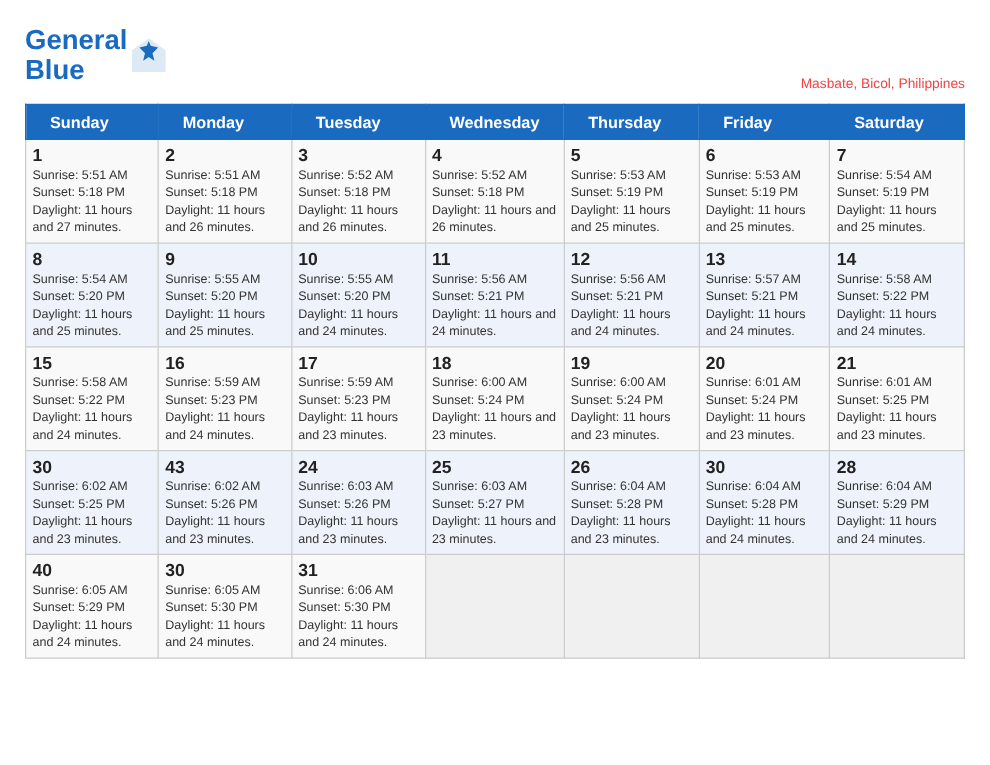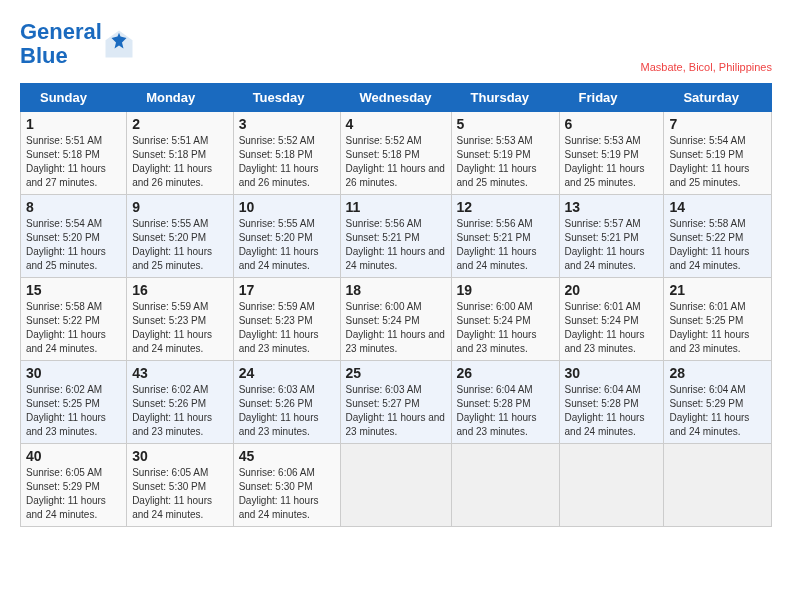--- a/index.html
+++ b/index.html
@@ -247,21 +247,21 @@
       <tr>
         <td>
         <span class="day-num">40</span>
         <span class="day-detail">Sunrise: 6:05 AM<br>Sunset: 5:29 PM<br>Daylight: 11 hours and 24 minutes.</span>
       </td>
         <td>
         <span class="day-num">30</span>
         <span class="day-detail">Sunrise: 6:05 AM<br>Sunset: 5:30 PM<br>Daylight: 11 hours and 24 minutes.</span>
       </td>
         <td>
-        <span class="day-num">45</span>
+        <span class="day-num">31</span>
         <span class="day-detail">Sunrise: 6:06 AM<br>Sunset: 5:30 PM<br>Daylight: 11 hours and 24 minutes.</span>
       </td>
         <td class="empty-cell"></td>
         <td class="empty-cell"></td>
         <td class="empty-cell"></td>
         <td class="empty-cell"></td>
       </tr>
     </tbody>
 </table>
 

